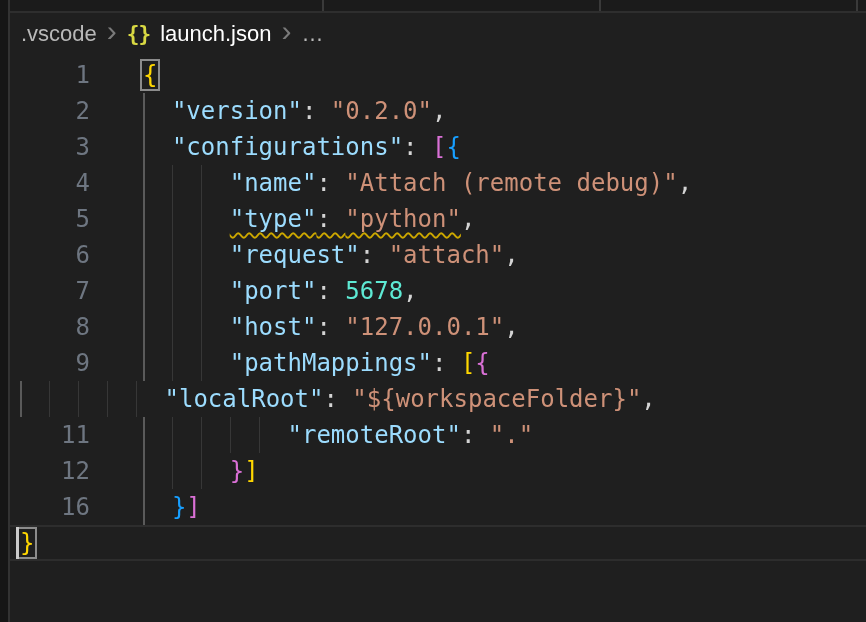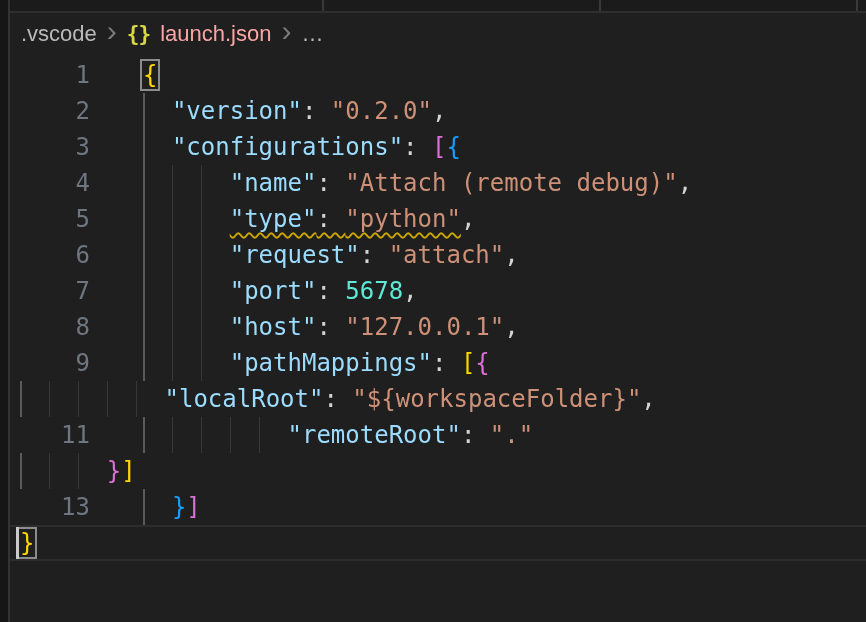--- a/index.html
+++ b/index.html
@@ -13,21 +13,21 @@
   
   .tab-strip{position:absolute;left:10px;right:0;top:0;height:11px;
              background:#1b1b1b;border-bottom:2px solid #2e2e2e;}
   .tab-sep{position:absolute;top:0;width:2px;height:11px;background:#3a3a3a;}
 
   
   .breadcrumb{position:absolute;left:6px;top:13px;right:0;height:42px;
               display:flex;align-items:center;gap:10px;padding-left:15px;
               font-family:"Liberation Sans",sans-serif;font-size:22px;color:#bcbcbc;}
   .crumb{color:#b9b9b9;}
-  .crumb.bright{color:#fca5a5;}
+  .crumb.bright{color:#ffffff;}
   .chev{color:#7a7a7a;font-size:30px;line-height:20px;transform:translateY(-3px);}
   .json-icon{color:#d9d943;font-family:"DejaVu Sans Mono",monospace;
              font-size:21px;font-weight:bold;letter-spacing:-1px;}
 
   
   .editor{position:absolute;left:10px;top:57px;right:0;}
   .row{display:flex;height:36px;}
   .gutter{flex:none;width:123px;box-sizing:border-box;padding-right:43px;text-align:right;
           font-size:24px;line-height:36px;color:#6e7681;}
   .row.active .gutter{color:#c6c6c6;}
@@ -116,24 +116,25 @@
         <div class="code"><div class="guide lvl0" style="left: 10px;"></div><div class="guide" style="left: 38.9px;"></div><div class="guide" style="left: 67.8px;"></div><span class="linetext"><span class="seg-punct">      </span><span class="seg-key">"pathMappings"</span><span class="seg-punct">: </span><span class="seg-b1">[</span><span class="seg-b2">{</span></span></div>
       </div>
       <div class="row">
         <div class="code"><div class="guide lvl0" style="left: 10px;"></div><div class="guide" style="left: 38.9px;"></div><div class="guide" style="left: 67.8px;"></div><div class="guide" style="left: 96.7px;"></div><div class="guide" style="left: 125.6px;"></div><span class="linetext"><span class="seg-punct">          </span><span class="seg-key">"localRoot"</span><span class="seg-punct">: </span><span class="seg-string">"${workspaceFolder}"</span><span class="seg-punct">,</span></span></div>
       </div>
       <div class="row">
         <div class="gutter">11</div>
         <div class="code"><div class="guide lvl0" style="left: 10px;"></div><div class="guide" style="left: 38.9px;"></div><div class="guide" style="left: 67.8px;"></div><div class="guide" style="left: 96.7px;"></div><div class="guide" style="left: 125.6px;"></div><span class="linetext"><span class="seg-punct">          </span><span class="seg-key">"remoteRoot"</span><span class="seg-punct">: </span><span class="seg-string">"."</span></span></div>
       </div>
       <div class="row">
+        <div class="gutter">12</div>
         <div class="code"><div class="guide lvl0" style="left: 10px;"></div><div class="guide" style="left: 38.9px;"></div><div class="guide" style="left: 67.8px;"></div><span class="linetext"><span class="seg-punct">      </span><span class="seg-b2">}</span><span class="seg-b1">]</span></span></div>
       </div>
       <div class="row">
-        <div class="gutter">13</div>
+        <div class="gutter">16</div>
         <div class="code"><div class="guide lvl0" style="left: 10px;"></div><span class="linetext"><span class="seg-punct">  </span><span class="seg-b3">}</span><span class="seg-b2">]</span></span></div>
       </div>
       <div class="row active">
         <div class="code"><span class="linetext"><span class="seg-b1 matchbox">}</span></span><div class="cursor"></div></div>
       </div>
     </div>
 
 </div>
 
 </body></html>

